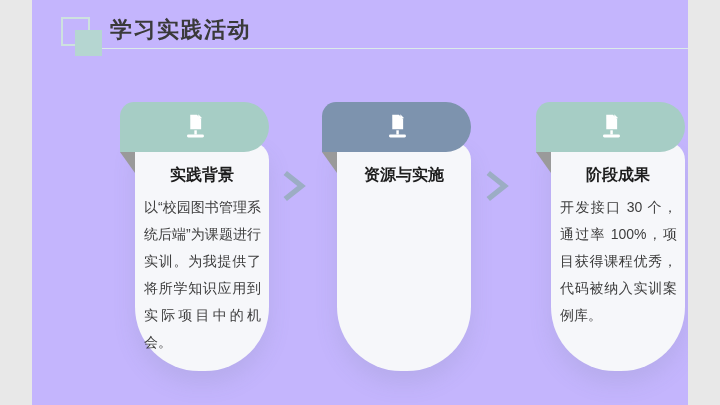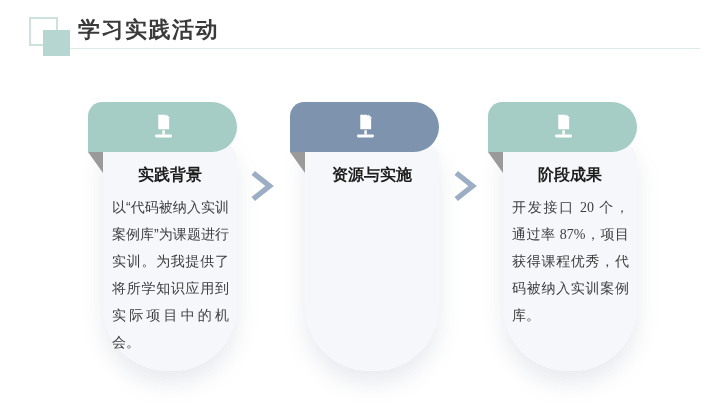--- a/index.html
+++ b/index.html
@@ -2,22 +2,22 @@
 <html><head>
 <meta charset="utf-8">
 <style>
   html,body{margin:0;padding:0;}
   body{
     font-family:"Liberation Sans","DejaVu Sans",sans-serif;
     background:#e8e8e8;
   }
   .stage{
     position:relative;
-    width:720px;height:405px;
-    background:#ffffff;
+    width:656px;height:405px;
+    background:#c4b5fd;
     overflow:hidden;
     margin:0 auto;
   }
 
   
   .deco-outline{
     position:absolute;left:29px;top:17px;
     width:25px;height:25px;
     border:2px solid #cde2df;
     background:transparent;
@@ -66,21 +66,21 @@
     text-align:center;
     font-size:16px;font-weight:bold;color:#1d1d1d;
   }
   .card-text{
     position:absolute;top:92px;left:24px;right:8px;
     font-size:14px;line-height:27px;color:#3d3d3d;
     text-align:justify;
   }
   .card-1{left:88px;}
   .card-2{left:290px;font-family:Liberation Serif, serif;}
-  .card-3{left:488px;font-family:Liberation Serif, serif;}
+  .card-3{left:504px;}
 
   .doc-icon{width:34px;height:34px;display:block;}
 
   .chevron{
     position:absolute;top:169px;
     width:26px;height:34px;
   }
   .chevron-1{left:250px;}
   .chevron-2{left:453px;}
 </style>
@@ -101,21 +101,21 @@
     <div class="card-header" style="background-color: rgb(166, 205, 197);">
       <svg class="doc-icon" viewBox="0 0 36 36">
         <path d="M13 5 H20 L24.5 9.5 V20.5 H13 Z" fill="#ffffff"></path>
         <path d="M21.5 4.6 L25.6 8.7 L21.5 8.7 Z" fill="#ffffff"></path>
         <rect x="17.3" y="21.5" width="2.6" height="4.5" fill="#ffffff"></rect>
         <rect x="9.5" y="26" width="18" height="3" rx="1.5" fill="#ffffff"></rect>
       </svg>
     </div>
     <div class="card-fold"></div>
     <div class="card-title">实践背景</div>
-    <div class="card-text">以“代码被纳入实训案例库”为课题进行实训。为我提供了将所学知识应用到实际项目中的机会。</div>
+    <div class="card-text">以“校园图书管理系统后端”为课题进行实训。为我提供了将所学知识应用到实际项目中的机会。</div>
   </div>
 
   <svg class="chevron chevron-1" viewBox="0 0 24 30">
     <polyline points="3,3 18,15 3,27" fill="none" stroke="#9cadc4" stroke-width="5"></polyline>
   </svg>
 
   <div class="card card-2">
     <div class="card-body"></div>
     <div class="card-header" style="background-color: rgb(125, 147, 174);">
       <svg class="doc-icon" viewBox="0 0 36 36">
@@ -138,16 +138,16 @@
     <div class="card-header" style="background-color: rgb(166, 205, 197);">
       <svg class="doc-icon" viewBox="0 0 36 36">
         <path d="M13 5 H20 L24.5 9.5 V20.5 H13 Z" fill="#ffffff"></path>
         <path d="M21.5 4.6 L25.6 8.7 L21.5 8.7 Z" fill="#ffffff"></path>
         <rect x="17.3" y="21.5" width="2.6" height="4.5" fill="#ffffff"></rect>
         <rect x="9.5" y="26" width="18" height="3" rx="1.5" fill="#ffffff"></rect>
       </svg>
     </div>
     <div class="card-fold"></div>
     <div class="card-title">阶段成果</div>
-    <div class="card-text">开发接口 20 个，通过率 87%，项目获得课程优秀，代码被纳入实训案例库。</div>
+    <div class="card-text">开发接口 30 个，通过率 100%，项目获得课程优秀，代码被纳入实训案例库。</div>
   </div>
 
 </div>
 
 </body></html>

